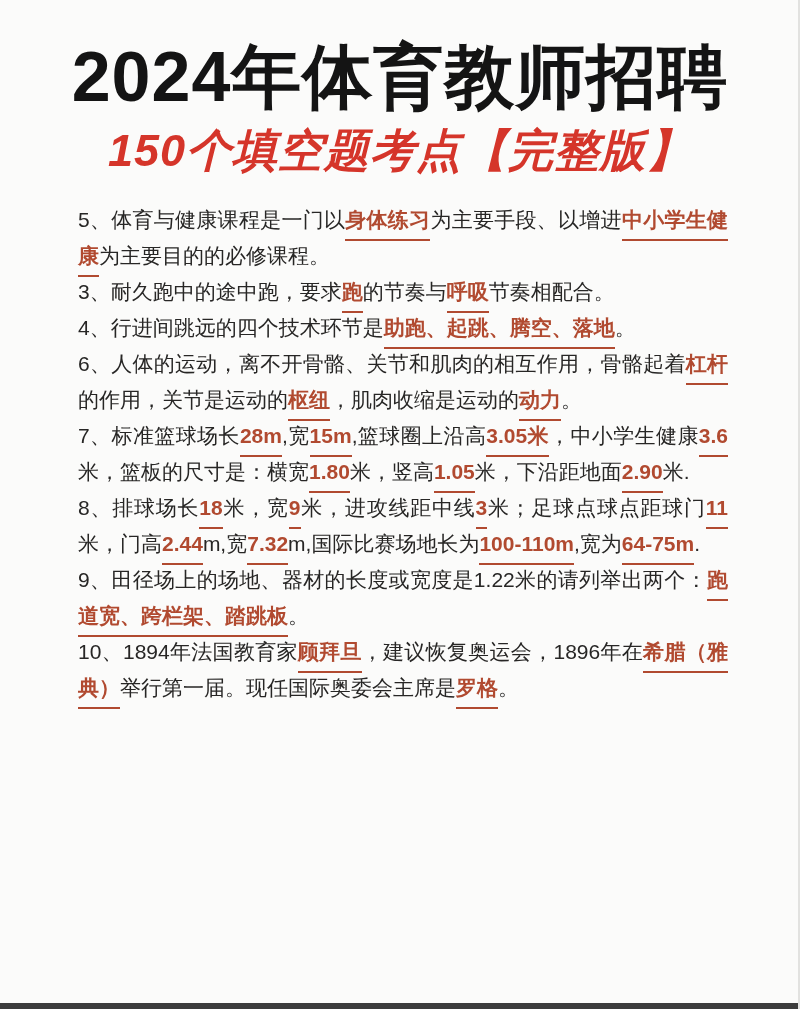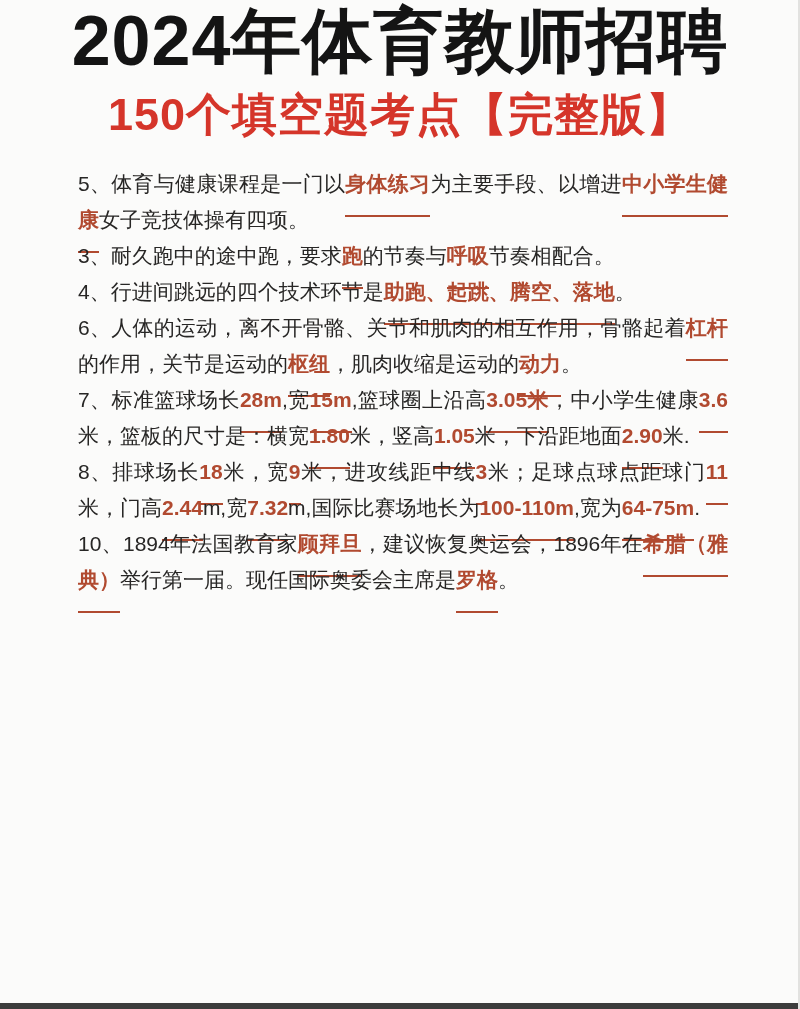--- a/index.html
+++ b/index.html
@@ -8,53 +8,54 @@
   }
   html,body{margin:0;padding:0;}
   body{
     width:800px;height:1009px;overflow:hidden;position:relative;
     background:var(--bg);
     font-family:"Liberation Sans","DejaVu Sans",sans-serif;
     border-right:2px solid #e2e2e0;box-sizing:border-box;
   }
   .page{width:800px;height:1009px;position:relative;}
   .page-title{
-    margin:0;text-align:center;
+    margin:0;padding-top:36px;text-align:center;
     font-size:70px;line-height:82px;font-weight:900;
     color:var(--title);letter-spacing:1px;white-space:nowrap;
   }
   .page-subtitle{
     margin:4px 0 0 0;text-align:center;
     font-size:45px;line-height:58px;font-weight:800;
-    color:var(--subtitle);letter-spacing:1px;white-space:nowrap;
+    color:var(--subtitle);letter-spacing:1px;white-space:nowrap;font-style:italic;
   }
   .content{
     margin:22px 72px 0 78px;
     font-size:21px;line-height:36px;
     color:var(--body);text-align:justify;
   }
   .content p{margin:0;}
   .hl{
     color:var(--hl);font-weight:bold;
-    border-bottom:2.5px solid var(--hl);padding-bottom:20px;
+    border-bottom:2.5px solid var(--hl);padding-bottom:8px;
   }
   .bottom-bar{
     position:absolute;left:0;bottom:0;width:100%;height:6px;
     background:var(--bar);
   }
 </style>
 </head>
 <body>
 
 <div class="page">
   <h1 class="page-title">2024年体育教师招聘</h1>
   <h2 class="page-subtitle">150个填空题考点【完整版】</h2>
   <main class="content">
-      <p><span>5、体育与健康课程是一门以</span><span class="hl">身体练习</span><span>为主要手段、以增进</span><span class="hl">中小学生健康</span><span>女子竞技体操有四项。</span></p>
+      <p><span>5、体育与健康课程是一门以</span><span class="hl">身体练习</span><span>为主要手段、以增进</span><span class="hl">中小学生健康</span><span>为主要目的的必修课程。</span></p>
       <p><span>3、耐久跑中的途中跑，要求</span><span class="hl">跑</span><span>的节奏与</span><span class="hl">呼吸</span><span>节奏相配合。</span></p>
       <p><span>4、行进间跳远的四个技术环节是</span><span class="hl">助跑、起跳、腾空、落地</span><span>。</span></p>
       <p><span>6、人体的运动，离不开骨骼、关节和肌肉的相互作用，骨骼起着</span><span class="hl">杠杆</span><span>的作用，关节是运动的</span><span class="hl">枢纽</span><span>，肌肉收缩是运动的</span><span class="hl">动力</span><span>。</span></p>
       <p><span>7、标准篮球场长</span><span class="hl">28m</span><span>,宽</span><span class="hl">15m</span><span>,篮球圈上沿高</span><span class="hl">3.05米</span><span>，中小学生健康</span><span class="hl">3.6</span><span>米，篮板的尺寸是：横宽</span><span class="hl">1.80</span><span>米，竖高</span><span class="hl">1.05</span><span>米，下沿距地面</span><span class="hl">2.90</span><span>米.</span></p>
       <p><span>8、排球场长</span><span class="hl">18</span><span>米，宽</span><span class="hl">9</span><span>米，进攻线距中线</span><span class="hl">3</span><span>米；足球点球点距球门</span><span class="hl">11</span><span>米，门高</span><span class="hl">2.44</span><span>m,宽</span><span class="hl">7.32</span><span>m,国际比赛场地长为</span><span class="hl">100-110m</span><span>,宽为</span><span class="hl">64-75m</span><span>.</span></p>
+      <p><span>9、田径场上的场地、器材的长度或宽度是1.22米的请列举出两个：</span><span class="hl">跑道宽、跨栏架、踏跳板</span><span>。</span></p>
       <p><span>10、1894年法国教育家</span><span class="hl">顾拜旦</span><span>，建议恢复奥运会，1896年在</span><span class="hl">希腊（雅典）</span><span>举行第一届。现任国际奥委会主席是</span><span class="hl">罗格</span><span>。</span></p>
     </main>
   <div class="bottom-bar"></div>
 </div>
 
 </body></html>

